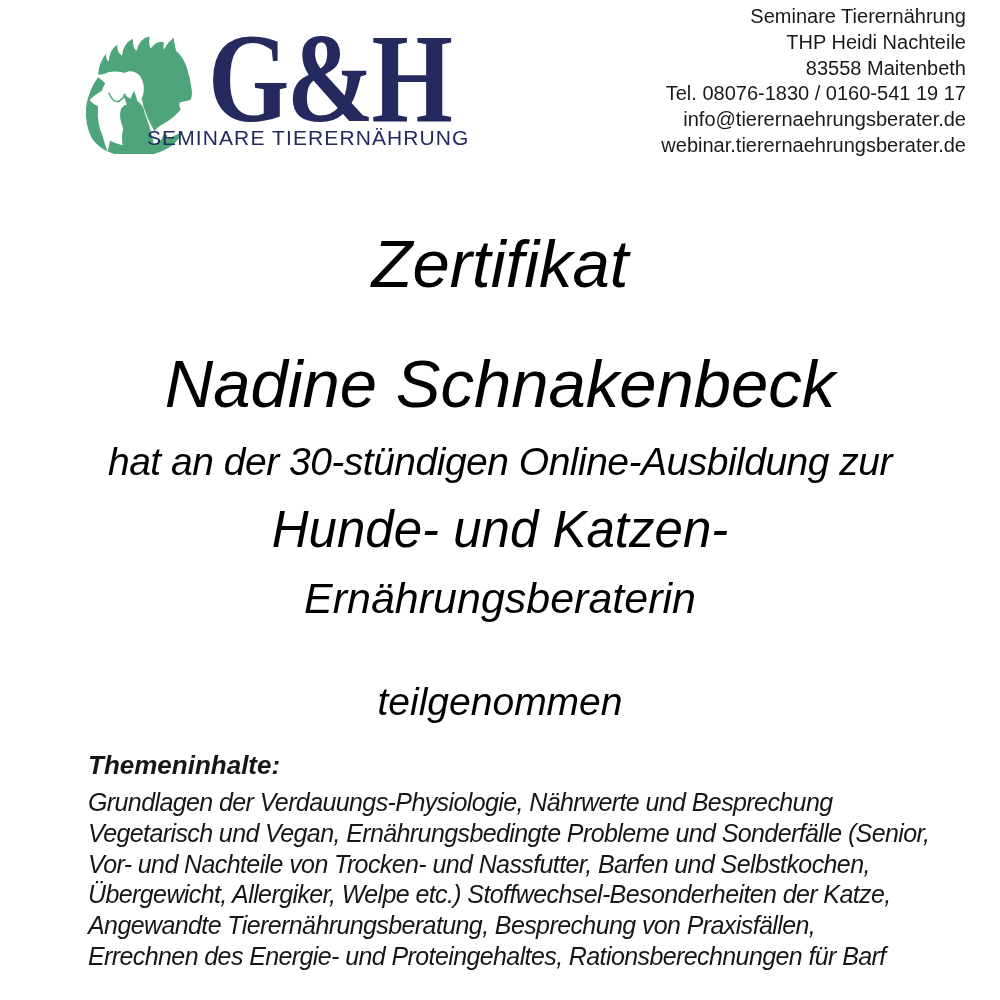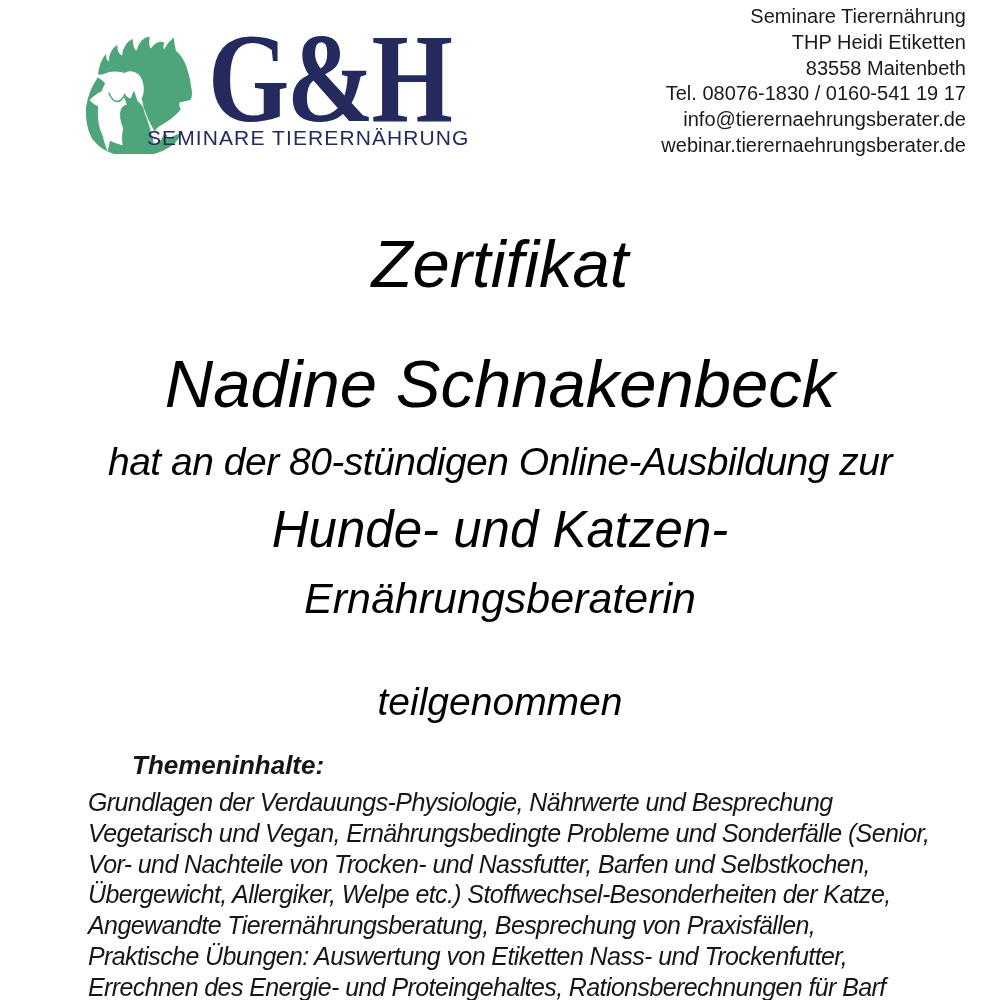--- a/index.html
+++ b/index.html
@@ -32,21 +32,21 @@
   .cert-title      {top:225px;font-size:67px;line-height:1.15;}
   .cert-recipient  {top:323px;font-size:67px;line-height:1.15;margin-top:22px;}
   .cert-intro      {top:440px;font-size:39px;line-height:1.15;letter-spacing:-0.5px;}
   .cert-course1    {top:501px;font-size:51px;line-height:1.15;}
   .cert-course2    {top:574px;font-size:43px;line-height:1.15;}
   .cert-outro      {top:680px;font-size:39px;line-height:1.15;}
 
   
   .topics-heading{
     position:absolute;left:88px;top:750px;
-    font-size:26px;font-weight:700;font-style:italic;line-height:31px;white-space:nowrap;margin-left:44px;
+    font-size:26px;font-weight:700;font-style:italic;line-height:31px;white-space:nowrap;
   }
   .topics-lines{
     position:absolute;left:88px;top:787px;
     font-size:25px;font-style:italic;line-height:30.8px;letter-spacing:-0.6px;
     white-space:nowrap;
   }
 </style>
 </head>
 <body>
 
@@ -62,38 +62,37 @@
     <path fill="none" stroke="#4ea57c" stroke-width="2.5" d="M58 108 Q70 136 86 110"></path>
     <path fill="#4ea57c" d="M88 128 L82 110 L94 118 L100 104 L106 122 Q116 128 118 142 Q126 162 130 180 Q136 196 128 200 L82 200 Q78 184 82 168 Q74 148 78 136 Q82 128 88 128 Z"></path>
     <path fill="none" stroke="#4ea57c" stroke-width="7" stroke-linecap="round" d="M128 198 Q148 196 152 180"></path>
   </svg>
 
   <div class="monogram">G&amp;H</div>
   <div class="tagline">SEMINARE TIERERNÄHRUNG</div>
 
   <div class="contact">
     <div>Seminare Tierernährung</div>
-    <div>THP Heidi Etiketten</div>
+    <div>THP Heidi Nachteile</div>
     <div>83558 Maitenbeth</div>
     <div>Tel. 08076-1830 / 0160-541 19 17</div>
     <div>info@tierernaehrungsberater.de</div>
     <div>webinar.tierernaehrungsberater.de</div>
   </div>
 
   <div class="center-line cert-title">Zertifikat</div>
   <div class="center-line cert-recipient">Nadine Schnakenbeck</div>
-  <div class="center-line cert-intro">hat an der 80-stündigen Online-Ausbildung zur</div>
+  <div class="center-line cert-intro">hat an der 30-stündigen Online-Ausbildung zur</div>
   <div class="center-line cert-course1">Hunde- und Katzen-</div>
   <div class="center-line cert-course2">Ernährungsberaterin</div>
   <div class="center-line cert-outro">teilgenommen</div>
 
   <div class="topics-heading">Themeninhalte:</div>
   <div class="topics-lines">
     <div>Grundlagen der Verdauungs-Physiologie, Nährwerte und Besprechung</div>
     <div>Vegetarisch und Vegan, Ernährungsbedingte Probleme und Sonderfälle (Senior,</div>
     <div>Vor- und Nachteile von Trocken- und Nassfutter, Barfen und Selbstkochen,</div>
     <div>Übergewicht, Allergiker, Welpe etc.) Stoffwechsel-Besonderheiten der Katze,</div>
     <div>Angewandte Tierernährungsberatung, Besprechung von Praxisfällen,</div>
-    <div>Praktische Übungen: Auswertung von Etiketten Nass- und Trockenfutter,</div>
     <div>Errechnen des Energie- und Proteingehaltes, Rationsberechnungen für Barf</div>
   </div>
 
 </div>
 
 </body></html>

